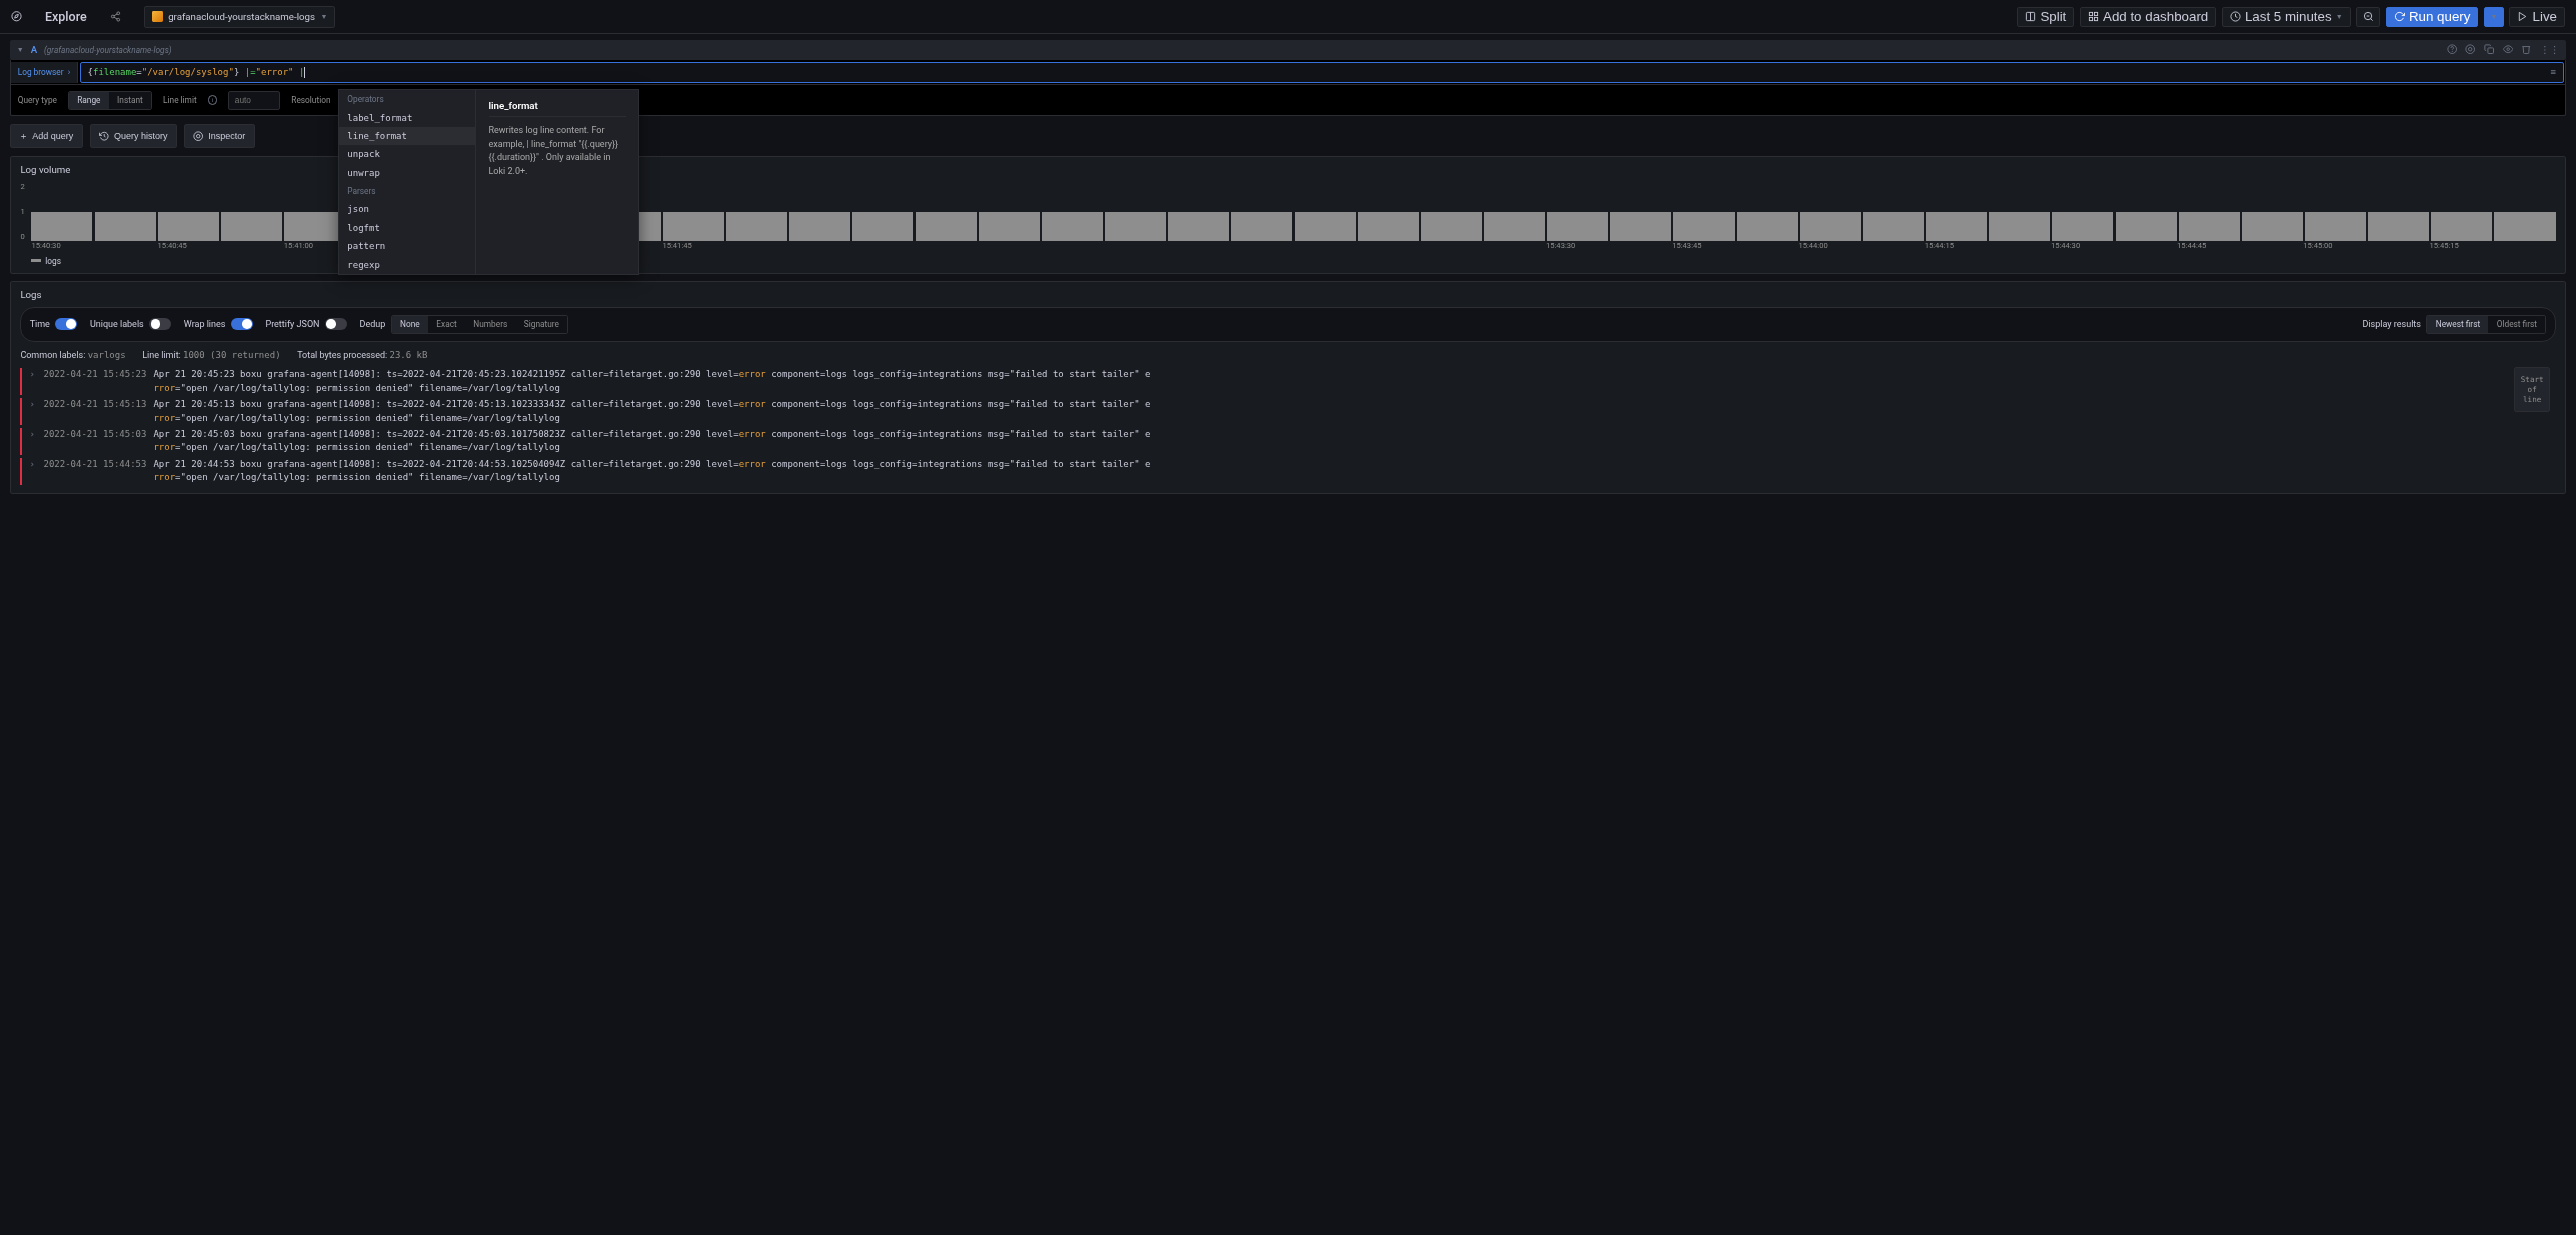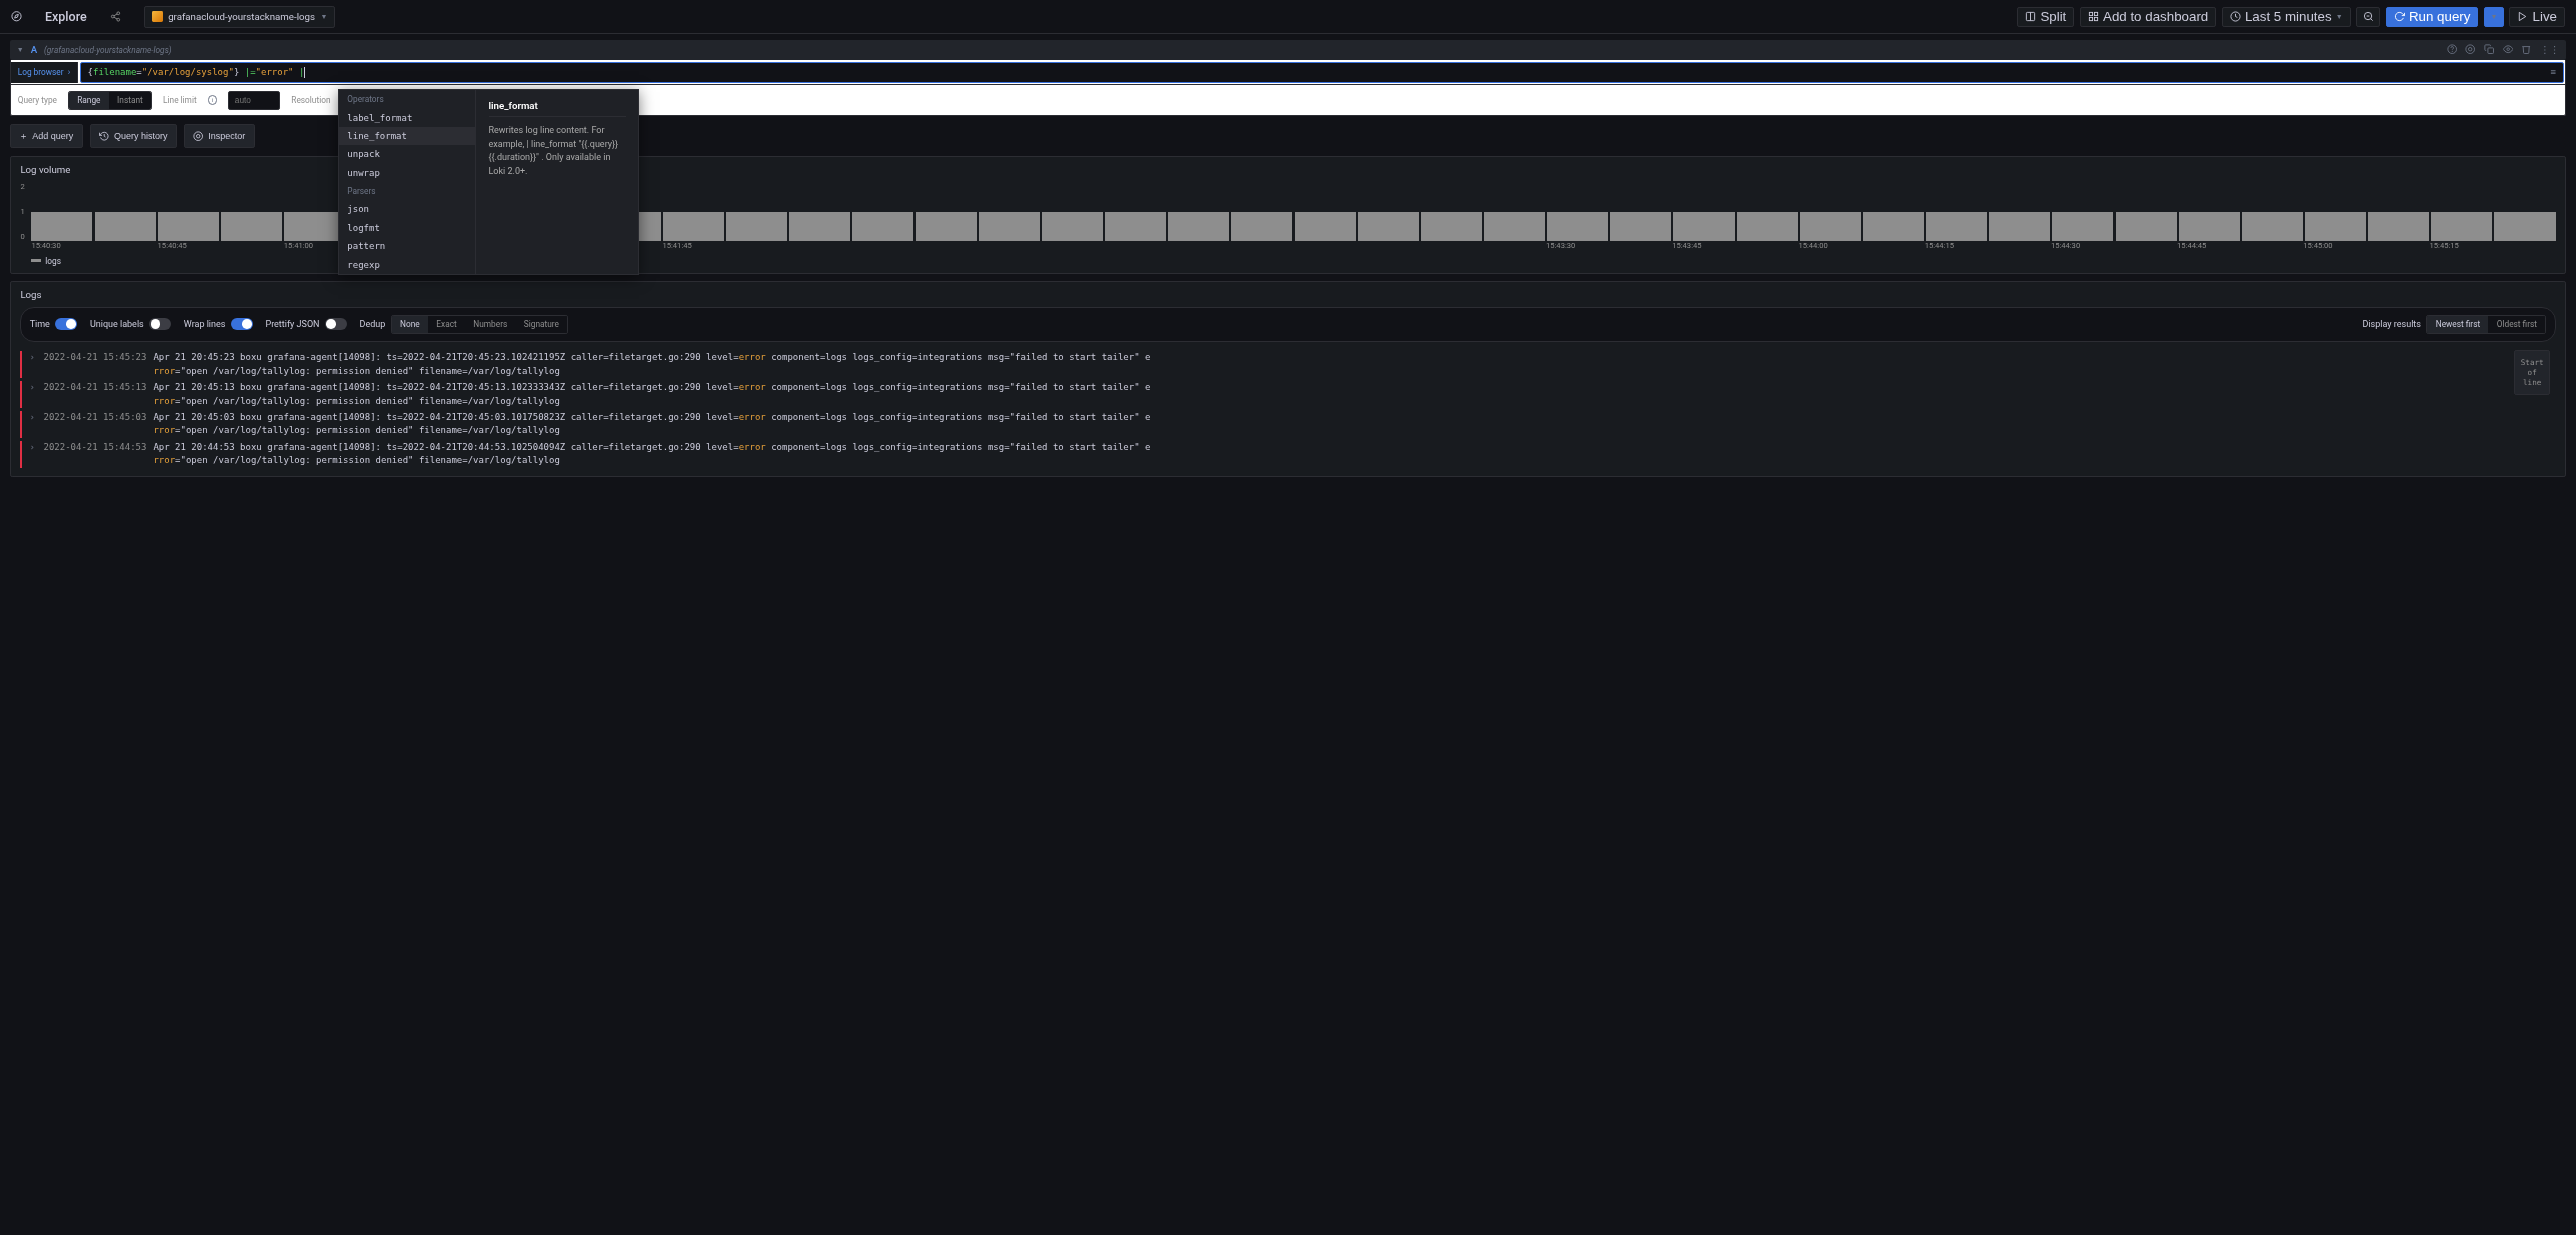--- a/index.html
+++ b/index.html
@@ -14,21 +14,21 @@
 .tb-btn{display:flex;align-items:center;gap:4.2px;background:#181b1f;border:0.7px solid #2c2d33;border-radius:2.1px;padding:0 7px;height:20px;color:#ccccdc;cursor:pointer;}
 .tb-btn.primary{background:#3871dc;border-color:#3871dc;color:#fff;}
 .tb-btn.icon-only{padding:0 5.5px;}
 .icon{width:11px;height:11px;display:inline-flex;align-items:center;justify-content:center;}
 .content{padding:5.5px 9.7px;}
 .query-header{display:flex;align-items:center;background:#22252b;border-radius:2.1px;padding:4.2px 7px;gap:7px;}
 .query-letter{color:#5794f2;font-weight:500;}
 .query-ds-hint{color:#6e7687;font-style:italic;font-size:8.3px;}
 .query-header-actions{margin-left:auto;display:flex;gap:8.3px;color:#6e7687;}
 .query-header-actions .ha{cursor:pointer;}
-.query-body{background:#ffffff;border:0.7px solid #2c2d33;border-top:none;border-radius:0 0 2.1px 2.1px;padding:0;}
+.query-body{background:#000000;border:0.7px solid #2c2d33;border-top:none;border-radius:0 0 2.1px 2.1px;padding:0;}
 .query-row{display:flex;align-items:center;border-bottom:0.7px solid #2c2d33;}
 .log-browser-btn{display:flex;align-items:center;gap:4.2px;background:#181b1f;color:#5794f2;padding:5.5px 7px;border-right:0.7px solid #2c2d33;cursor:pointer;font-size:8.3px;}
 .code-editor{flex:1;padding:4.2px 7px;font-family:Menlo,Monaco,Consolas,monospace;font-size:9px;border:1.4px solid #3871dc;border-radius:2.1px;margin:1.4px;background:#111217;position:relative;}
 .tok-brace{color:#ccccdc;}
 .tok-key{color:#56d364;}
 .tok-op{color:#ccccdc;}
 .tok-str{color:#e5a03b;}
 .tok-pipe{color:#56d364;}
 .cursor-blink{display:inline-block;width:0.7px;height:10.4px;background:#ccccdc;vertical-align:middle;animation:blink 1s infinite;}
 @keyframes blink{50%{opacity:0;}}
@@ -363,20 +363,25 @@
       </div>
       <div class="spacer"></div>
       <div class="ctrl">
           <span>Display results</span>
         <div class="seg-group">
           <div class="seg active">Newest first</div>
           <div class="seg">Oldest first</div>
         </div>
       </div>
     </div>
+    <div class="summary">
+      <span><span>Common labels:</span> <span class="mono">varlogs</span></span>
+      <span><span>Line limit:</span> <span class="mono">1000 (30 returned)</span></span>
+      <span><span>Total bytes processed:</span> <span class="mono">23.6 kB</span></span>
+    </div>
     <div class="log-lines" id="log-lines">
       <div class="range-badge"><span style="white-space:pre;">Start
 of
 line</span></div>
     <div class="log-line">
           <div class="lvl-bar"></div>
           <span class="caret">›</span>
           <span class="ts">2022-04-21 15:45:23</span>
           <span class="msg">Apr 21 20:45:23 boxu grafana-agent[14098]: ts=2022-04-21T20:45:23.102421195Z caller=filetarget.go:290 level=<span class="err">error</span> component=logs logs_config=integrations msg="failed to start tailer" e<br><span style="color:#e5a03b;">rror</span>="open /var/log/tallylog: permission denied" filename=/var/log/tallylog</span>
         </div>

